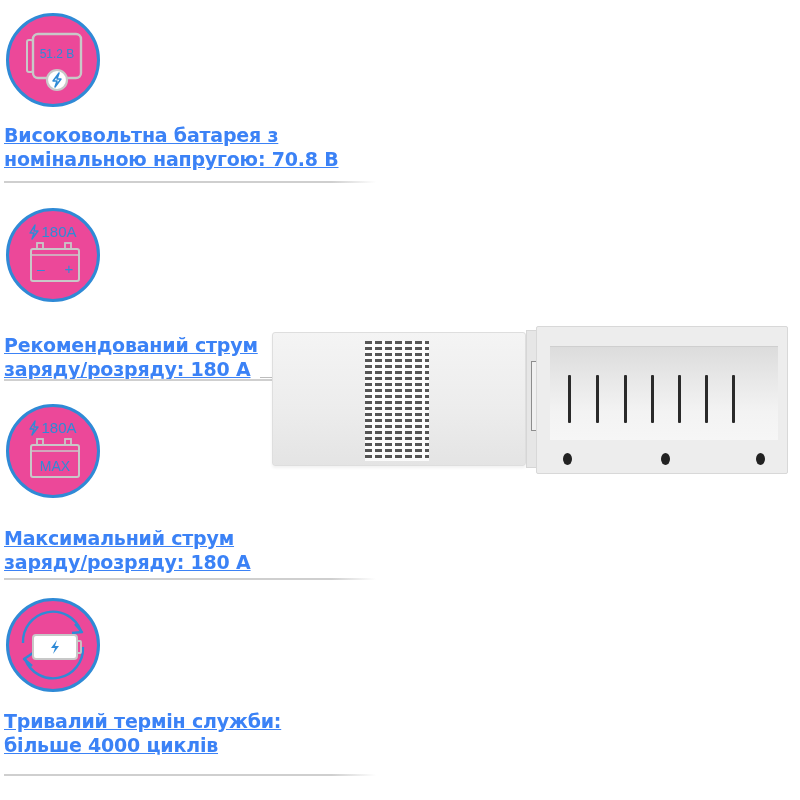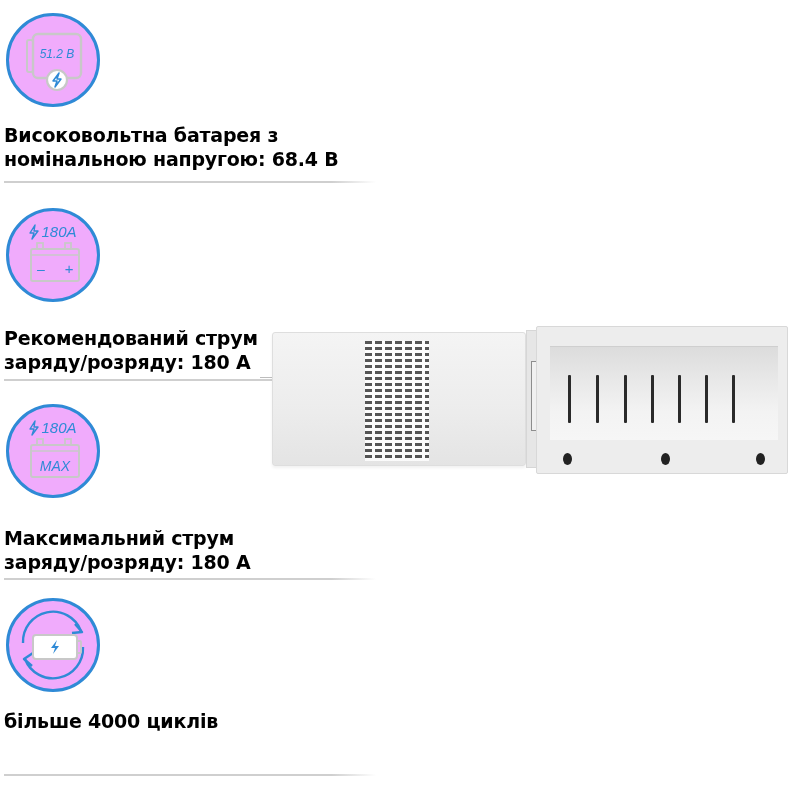--- a/index.html
+++ b/index.html
@@ -2,26 +2,26 @@
 <html><head>
 <meta charset="utf-8">
 <style>
   * { margin: 0; padding: 0; box-sizing: border-box; }
   html, body { width: 800px; height: 800px; background: #ffffff; overflow: hidden; }
   body { position: relative; font-family: "DejaVu Sans", "Liberation Sans", sans-serif; color: #1a1a1a; }
 
   .feature { position: absolute; left: 0; width: 380px; }
   .icon-circle {
     position: absolute; left: 6px; width: 94px; height: 94px;
-    border: 3px solid #2f8ad6; border-radius: 50%; background: #f0abfc; font-style: italic;
+    border: 3px solid #2f8ad6; border-radius: 50%; background: #ec4899;
   }
   .icon-circle svg { position: absolute; left: 0; top: 0; width: 88px; height: 88px; }
   .feature-text {
     position: absolute; left: 4px; font-weight: bold; font-size: 19px; line-height: 24px;
-    letter-spacing: -0.2px; color: #000000; white-space: nowrap;
+    letter-spacing: -0.2px; color: #3b82f6; white-space: nowrap; text-decoration: underline;
   }
   .divider {
     position: absolute; left: 4px; width: 372px; height: 2px;
     background: linear-gradient(to right, #cfcfcf 0%, #cfcfcf 88%, rgba(207,207,207,0) 100%);
   }
 
   
   .product { position: absolute; left: 258px; top: 318px; width: 540px; height: 160px; }
   .connector-line { position: absolute; left: 2px; top: 59px; width: 14px; height: 1px; background: #bdbdbd; }
   .unit-left {
@@ -66,39 +66,39 @@
     <svg viewBox="0 0 88 88">
       <rect x="18" y="24" width="6" height="32" rx="2" fill="none" stroke="#c8c8c8" stroke-width="2"></rect>
       <rect x="24" y="18" width="48" height="44" rx="5" fill="none" stroke="#c8c8c8" stroke-width="2.4"></rect>
       <text x="48" y="42" text-anchor="middle" font-family="Liberation Sans, sans-serif" font-size="12" fill="#2f8ad6">51.2 В</text>
       <circle cx="48" cy="64" r="10" fill="#fff" stroke="#c8c8c8" stroke-width="2.2"></circle>
       <path d="M50 57 L44 65 L48 65 L46 71 L52 63 L48 63 Z" fill="none" stroke="#2f8ad6" stroke-width="1.5" stroke-linejoin="round"></path>
     </svg>
   </div>
   <div class="feature-text" style="top:123px;">
     <div>Високовольтна батарея з</div>
-    <div>номінальною напругою: 68.4 В</div>
+    <div>номінальною напругою: 70.8 В</div>
   </div>
   <div class="divider" style="top:181px;"></div>
 </div>
 
 <div class="feature" style="top:0;height:390px;">
   <div class="icon-circle" style="top:208px;">
     <svg viewBox="0 0 88 88">
       <path d="M26 14 L21 22 L25 22 L23 28 L29 20 L25 20 Z" fill="none" stroke="#2f8ad6" stroke-width="1.4" stroke-linejoin="round"></path>
       <text x="50" y="26" text-anchor="middle" font-family="Liberation Sans, sans-serif" font-size="15" fill="#2f8ad6">180A</text>
       <rect x="28" y="32" width="6" height="6" fill="none" stroke="#c8c8c8" stroke-width="1.8"></rect>
       <rect x="56" y="32" width="6" height="6" fill="none" stroke="#c8c8c8" stroke-width="1.8"></rect>
       <rect x="22" y="38" width="48" height="32" rx="2" fill="none" stroke="#c8c8c8" stroke-width="2"></rect>
       <line x1="22" y1="44" x2="70" y2="44" stroke="#c8c8c8" stroke-width="1.5"></line>
       <text x="32" y="63" text-anchor="middle" font-family="Liberation Sans, sans-serif" font-size="14" fill="#2f8ad6">–</text>
       <text x="60" y="63" text-anchor="middle" font-family="Liberation Sans, sans-serif" font-size="15" fill="#2f8ad6">+</text>
     </svg>
   </div>
-  <div class="feature-text" style="top:326px;">
+  <div class="feature-text" style="top:333px;">
     <div>Рекомендований струм</div>
     <div>заряду/розряду: 180 А</div>
   </div>
   <div class="divider" style="top:379px;"></div>
 </div>
 
 <div class="feature" style="top:0;height:590px;">
   <div class="icon-circle" style="top:404px;">
     <svg viewBox="0 0 88 88">
       <path d="M26 14 L21 22 L25 22 L23 28 L29 20 L25 20 Z" fill="none" stroke="#2f8ad6" stroke-width="1.4" stroke-linejoin="round"></path>
@@ -123,20 +123,21 @@
       <path d="M14 42 A30 30 0 0 1 72 30" fill="none" stroke="#2f8ad6" stroke-width="2.4"></path>
       <path d="M66 23 L73 31 L63 32" fill="none" stroke="#2f8ad6" stroke-width="2.4" stroke-linejoin="round"></path>
       <path d="M74 46 A30 30 0 0 1 16 58" fill="none" stroke="#2f8ad6" stroke-width="2.4"></path>
       <path d="M24 52 L15 58 L23 65" fill="none" stroke="#2f8ad6" stroke-width="2.4" stroke-linejoin="round"></path>
       <rect x="24" y="34" width="44" height="24" rx="3" fill="#fff" stroke="#c8c8c8" stroke-width="2"></rect>
       <rect x="68" y="40" width="4" height="12" rx="1" fill="none" stroke="#c8c8c8" stroke-width="1.8"></rect>
       <path d="M48 39 L42 47 L46 47 L44 53 L50 45 L46 45 Z" fill="#2f8ad6"></path>
     </svg>
   </div>
   <div class="feature-text" style="top:709px;">
+    <div>Тривалий термін служби:</div>
     <div>більше 4000 циклів</div>
   </div>
   <div class="divider" style="top:774px;"></div>
 </div>
 
 <div class="product">
   <div class="connector-line"></div>
   <div class="unit-left">
     <div class="vent"></div>
   </div>

